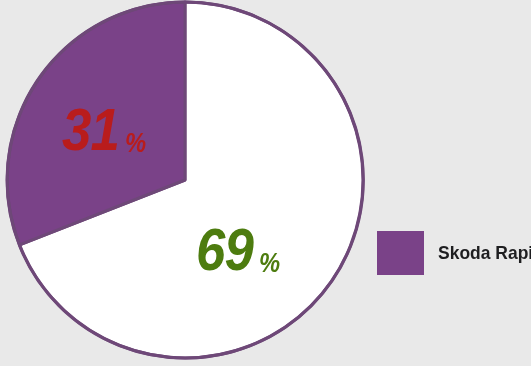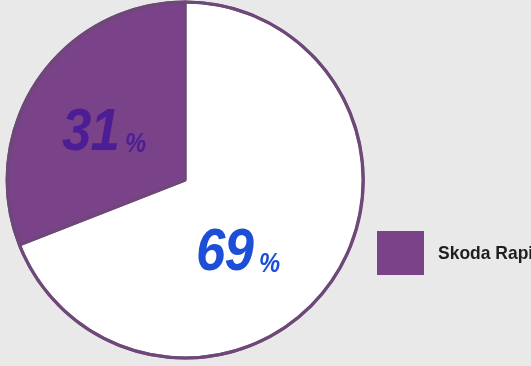--- a/index.html
+++ b/index.html
@@ -64,26 +64,26 @@
     transform: scaleX(0.88);
     transform-origin: left center;
     margin-left: -2px;
     position: relative;
     top: 2px;
   }
 
   #label-skoda {
     left: 62px;
     top: 100px;
-    color: #4c1d95;
+    color: #b91c1c;
   }
   #label-kia {
     left: 196px;
     top: 220px;
-    color: #1d4ed8;
+    color: #4d7c0f;
   }
 
   
   .legend {
     position: absolute;
     left: 377px;
     top: 230px;
     width: 154px;
   }
   .legend-row {

